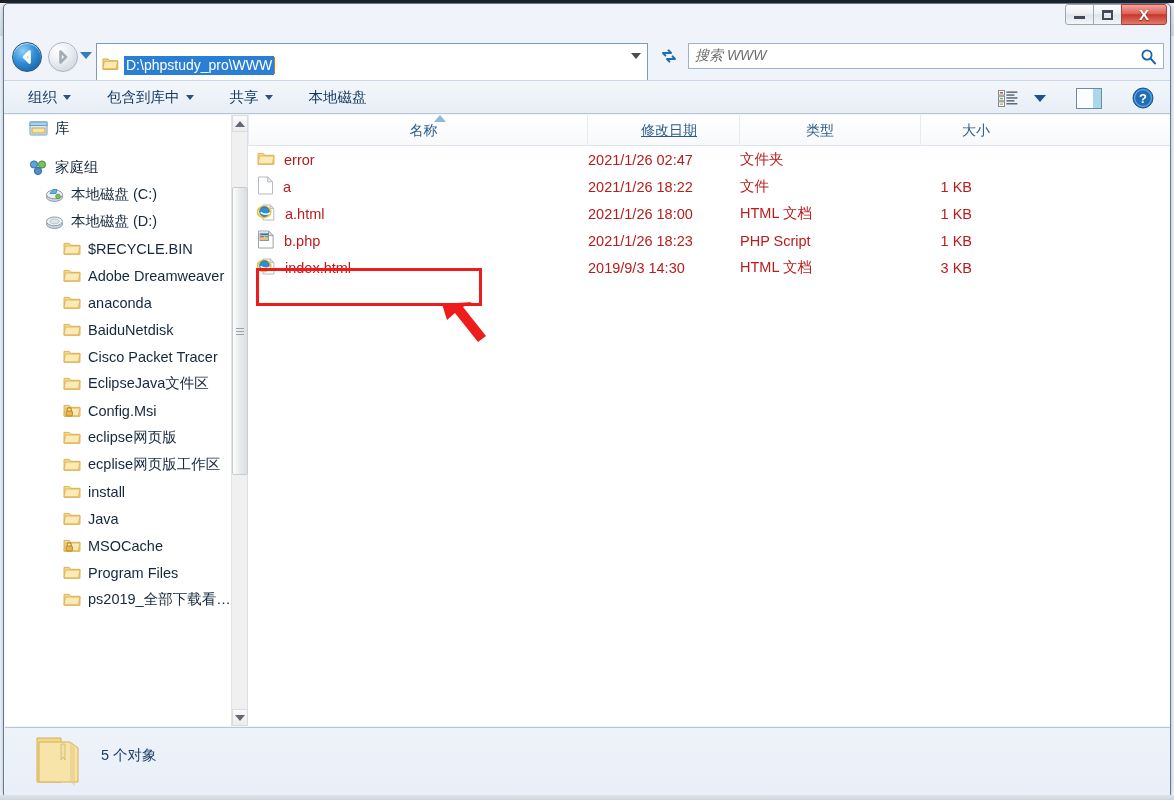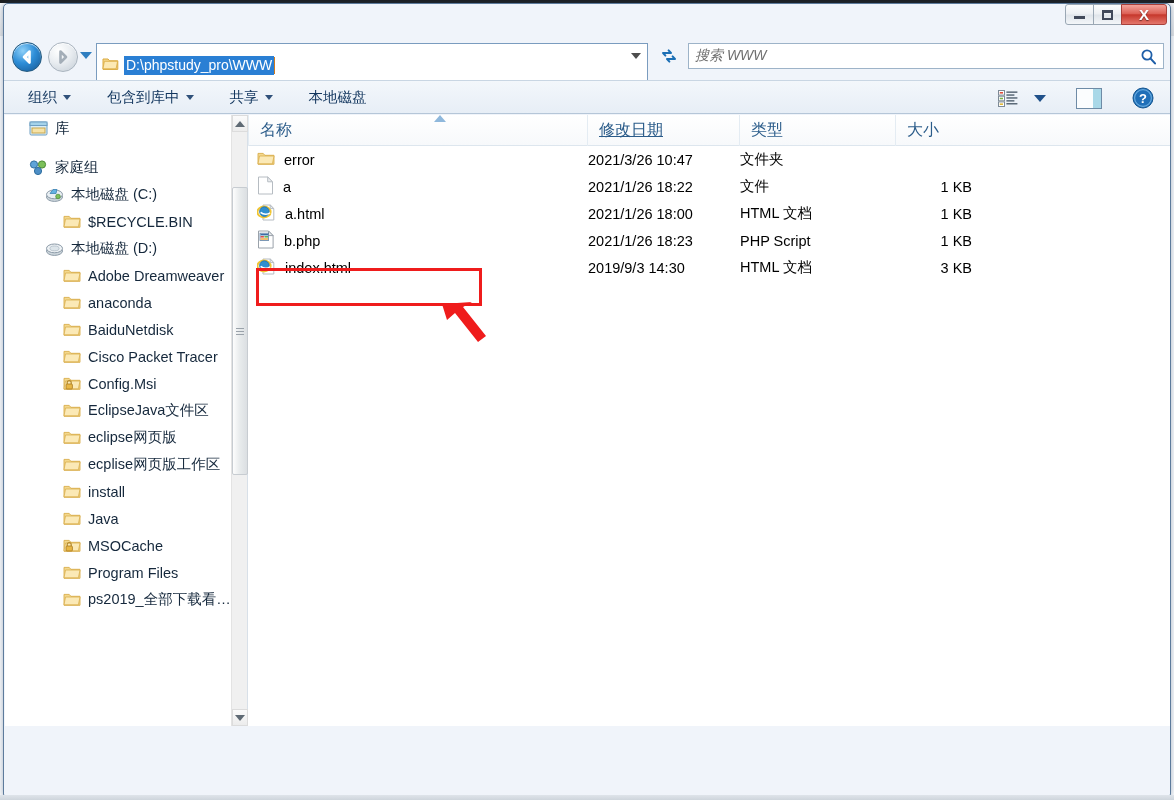--- a/index.html
+++ b/index.html
@@ -228,35 +228,36 @@
     overflow: hidden;
   }
   #column-header {
     position: relative; height: 31px;
     background: linear-gradient(180deg,#ffffff 0%,#f7f9fb 100%);
     border-bottom: 1px solid #dde6ee;
   }
   .col-head {
     position: absolute; top: 0; height: 31px;
     display: flex; align-items: center;
-    font-size: 16px; color: #2b5c8a;
+    font-size: 14px; color: #2b5c8a;
     padding-left: 11px;
     border-left: 1px solid #e4ecf3;
+    justify-content: center;
   }
   .col-head:first-child { border-left: none; }
   #sort-indicator {
     position: absolute; left: 186px; top: 0px;
     width: 0; height: 0;
     border-left: 6px solid transparent; border-right: 6px solid transparent;
     border-bottom: 7px solid #8fb8dc;
   }
   .file-row {
     position: relative; height: 27px;
     display: flex; align-items: center;
-    font-size: 14.5px; color: #000000;
+    font-size: 14.5px; color: #b91c1c;
   }
   .fr-name { position: absolute; left: 9px; display: flex; align-items: center; gap: 9px; }
   .fr-date { position: absolute; left: 340px; }
   .fr-type { position: absolute; left: 492px; }
   .fr-size { position: absolute; left: 642px; width: 82px; text-align: right; }
 
   
   #annotation-rect {
     position: absolute; left: 252px; top: 264px;
     width: 226px; height: 38px;
@@ -476,46 +477,46 @@
         <span class="ticon">
           <svg width="19" height="17" viewBox="0 0 19 17">
         <ellipse cx="9.5" cy="11" rx="8" ry="4.4" fill="#cfd8de" stroke="#8a99a6"></ellipse>
         <ellipse cx="9.5" cy="8.4" rx="8" ry="4.4" fill="#e9eff3" stroke="#8a99a6"></ellipse>
         <path d="M5 7.5 l3 -4 h4 l-1 4 z" fill="#64b2e2" stroke="#2f7bb0" stroke-width=".7"></path>
         <circle cx="13" cy="10.5" r="2.3" fill="#7cc05a" stroke="#4b8a33" stroke-width=".7"></circle>
       </svg>
         </span>
         <span>本地磁盘 (C:)</span>
       </div>
-      <div class="tree-row depth3">
-        <span class="ticon">
-          <svg width="18" height="15" viewBox="0 0 18 15">
-        <path d="M1 2.4 h5.2 l1.7 1.9 h9.1 v9 h-16 z" fill="#f3d88d" stroke="#d9ae4c" stroke-width=".9"></path>
-        <path d="M2.5 5 h14.5 l-1.6 7.8 h-14.4 z" fill="#fbe9b6" stroke="#d9ae4c" stroke-width=".8"></path>
-      </svg>
-        </span>
-        <span>$RECYCLE.BIN</span>
-      </div>
       <div class="tree-row depth2">
         <span class="ticon">
           <svg width="19" height="17" viewBox="0 0 19 17">
         <ellipse cx="9.5" cy="11" rx="8" ry="4.4" fill="#cfd8de" stroke="#8a99a6"></ellipse>
         <ellipse cx="9.5" cy="8.4" rx="8" ry="4.4" fill="#eef2f5" stroke="#8a99a6"></ellipse>
         <ellipse cx="9.5" cy="8.4" rx="4.6" ry="2.4" fill="#dde5ea" stroke="#9fadb8" stroke-width=".6"></ellipse>
       </svg>
         </span>
         <span>本地磁盘 (D:)</span>
       </div>
       <div class="tree-row depth3">
         <span class="ticon">
           <svg width="18" height="15" viewBox="0 0 18 15">
         <path d="M1 2.4 h5.2 l1.7 1.9 h9.1 v9 h-16 z" fill="#f3d88d" stroke="#d9ae4c" stroke-width=".9"></path>
         <path d="M2.5 5 h14.5 l-1.6 7.8 h-14.4 z" fill="#fbe9b6" stroke="#d9ae4c" stroke-width=".8"></path>
       </svg>
         </span>
+        <span>$RECYCLE.BIN</span>
+      </div>
+      <div class="tree-row depth3">
+        <span class="ticon">
+          <svg width="18" height="15" viewBox="0 0 18 15">
+        <path d="M1 2.4 h5.2 l1.7 1.9 h9.1 v9 h-16 z" fill="#f3d88d" stroke="#d9ae4c" stroke-width=".9"></path>
+        <path d="M2.5 5 h14.5 l-1.6 7.8 h-14.4 z" fill="#fbe9b6" stroke="#d9ae4c" stroke-width=".8"></path>
+      </svg>
+        </span>
         <span>Adobe Dreamweaver</span>
       </div>
       <div class="tree-row depth3">
         <span class="ticon">
           <svg width="18" height="15" viewBox="0 0 18 15">
         <path d="M1 2.4 h5.2 l1.7 1.9 h9.1 v9 h-16 z" fill="#f3d88d" stroke="#d9ae4c" stroke-width=".9"></path>
         <path d="M2.5 5 h14.5 l-1.6 7.8 h-14.4 z" fill="#fbe9b6" stroke="#d9ae4c" stroke-width=".8"></path>
       </svg>
         </span>
         <span>anaconda</span>
@@ -530,40 +531,40 @@
         <span>BaiduNetdisk</span>
       </div>
       <div class="tree-row depth3">
         <span class="ticon">
           <svg width="18" height="15" viewBox="0 0 18 15">
         <path d="M1 2.4 h5.2 l1.7 1.9 h9.1 v9 h-16 z" fill="#f3d88d" stroke="#d9ae4c" stroke-width=".9"></path>
         <path d="M2.5 5 h14.5 l-1.6 7.8 h-14.4 z" fill="#fbe9b6" stroke="#d9ae4c" stroke-width=".8"></path>
       </svg>
         </span>
         <span>Cisco Packet Tracer</span>
+      </div>
+      <div class="tree-row depth3">
+        <span class="ticon">
+          <svg width="18" height="15" viewBox="0 0 18 15">
+        <path d="M1 2.4 h5.2 l1.7 1.9 h9.1 v9 h-16 z" fill="#f3d88d" stroke="#d9ae4c" stroke-width=".9"></path>
+        <path d="M2.5 5 h14.5 l-1.6 7.8 h-14.4 z" fill="#fbe9b6" stroke="#d9ae4c" stroke-width=".8"></path>
+      </svg>
+        </span>
+        <span>EclipseJava文件区</span>
       </div>
       <div class="tree-row depth3">
         <span class="ticon">
           <svg width="18" height="15" viewBox="0 0 18 15">
         <path d="M1 2.4 h5.2 l1.7 1.9 h9.1 v9 h-16 z" fill="#f3d88d" stroke="#d9ae4c" stroke-width=".9"></path>
         <path d="M2.5 5 h14.5 l-1.6 7.8 h-14.4 z" fill="#fbe9b6" stroke="#d9ae4c" stroke-width=".8"></path>
         <path d="M4.2 8.2 v-1.6 a2 2 0 0 1 4 0 v1.6" fill="none" stroke="#b58a2c" stroke-width="1.2"></path>
         <rect x="3" y="8" width="6.4" height="5" rx="1" fill="#e8b745" stroke="#a9791f" stroke-width=".8"></rect>
       </svg>
         </span>
         <span>Config.Msi</span>
-      </div>
-      <div class="tree-row depth3">
-        <span class="ticon">
-          <svg width="18" height="15" viewBox="0 0 18 15">
-        <path d="M1 2.4 h5.2 l1.7 1.9 h9.1 v9 h-16 z" fill="#f3d88d" stroke="#d9ae4c" stroke-width=".9"></path>
-        <path d="M2.5 5 h14.5 l-1.6 7.8 h-14.4 z" fill="#fbe9b6" stroke="#d9ae4c" stroke-width=".8"></path>
-      </svg>
-        </span>
-        <span>EclipseJava文件区</span>
       </div>
       <div class="tree-row depth3">
         <span class="ticon">
           <svg width="18" height="15" viewBox="0 0 18 15">
         <path d="M1 2.4 h5.2 l1.7 1.9 h9.1 v9 h-16 z" fill="#f3d88d" stroke="#d9ae4c" stroke-width=".9"></path>
         <path d="M2.5 5 h14.5 l-1.6 7.8 h-14.4 z" fill="#fbe9b6" stroke="#d9ae4c" stroke-width=".8"></path>
       </svg>
         </span>
         <span>eclipse网页版</span>
       </div>
@@ -646,34 +647,34 @@
       <div id="sort-indicator"></div>
     <div class="col-head" style="left: 0px; width: 339px;">
           <span>名称</span>
         </div>
         <div class="col-head" style="left: 339px; width: 152px; text-decoration: underline;">
           <span>修改日期</span>
         </div>
         <div class="col-head" style="left: 491px; width: 150px;">
           <span>类型</span>
         </div>
-        <div class="col-head" style="left: 647px; width: 100px;">
+        <div class="col-head" style="left: 672px; width: 100px;">
           <span>大小</span>
         </div>
       </div>
     <div id="file-rows">
         <div class="file-row">
           <div class="fr-name">
             <span class="ticon" style="margin-right: 0px;"><svg width="18" height="15" viewBox="0 0 18 15">
         <path d="M1 2.4 h5.2 l1.7 1.9 h9.1 v9 h-16 z" fill="#f3d88d" stroke="#d9ae4c" stroke-width=".9"></path>
         <path d="M2.5 5 h14.5 l-1.6 7.8 h-14.4 z" fill="#fbe9b6" stroke="#d9ae4c" stroke-width=".8"></path>
       </svg></span>
             <span>error</span>
           </div>
-          <div class="fr-date">2021/3/26 10:47</div>
+          <div class="fr-date">2021/1/26 02:47</div>
           <div class="fr-type">文件夹</div>
           <div class="fr-size"></div>
         </div>
         <div class="file-row">
           <div class="fr-name">
             <span class="ticon" style="margin-right: 0px;"><svg width="17" height="19" viewBox="0 0 17 19">
         <path d="M1.5 1 h9.2 l4.8 4.8 v12.2 h-14 z" fill="#ffffff" stroke="#b6bcc2"></path>
         <path d="M10.7 1 v4.8 h4.8 z" fill="#eceef0" stroke="#b6bcc2"></path>
       </svg></span>
             <span>a</span>
@@ -732,15 +733,26 @@
           <div class="fr-size">3 KB</div>
         </div>
       </div>
   </div>
 
   <div id="annotation-rect"></div>
   <svg id="annotation-arrow" width="70" height="52" viewBox="0 0 70 52">
     <path d="M8 8 L13 24 L21 17 L44 46 L52 40 L29 11 L38 6 Z" fill="#ef1c1c"></path>
   </svg>
 
+  <div id="status-bar">
+    <span id="status-icon">
+      <svg width="54" height="56" viewBox="0 0 54 56">
+        <path d="M6 4 h24 v44 h-24 z" fill="#f2d98f" stroke="#d7b053" stroke-width="1"></path>
+        <path d="M8 8 h31 l8 6 v34 h-39 z" fill="#f7e4a8" stroke="#d7b053" stroke-width="1"></path>
+        <path d="M30 10 h4 v16 l-2 -3 l-2 3 z" fill="#efe0ad" stroke="#d7b053" stroke-width=".7"></path>
+        <path d="M39 48 l5 4 v-38 l-5 -6 z" fill="#e5cb85" opacity=".55"></path>
+      </svg>
+    </span>
+    <span id="status-text">5 个对象</span>
+  </div>
 </div>
 
 <div id="bottom-frame"></div>
 
 </body></html>

